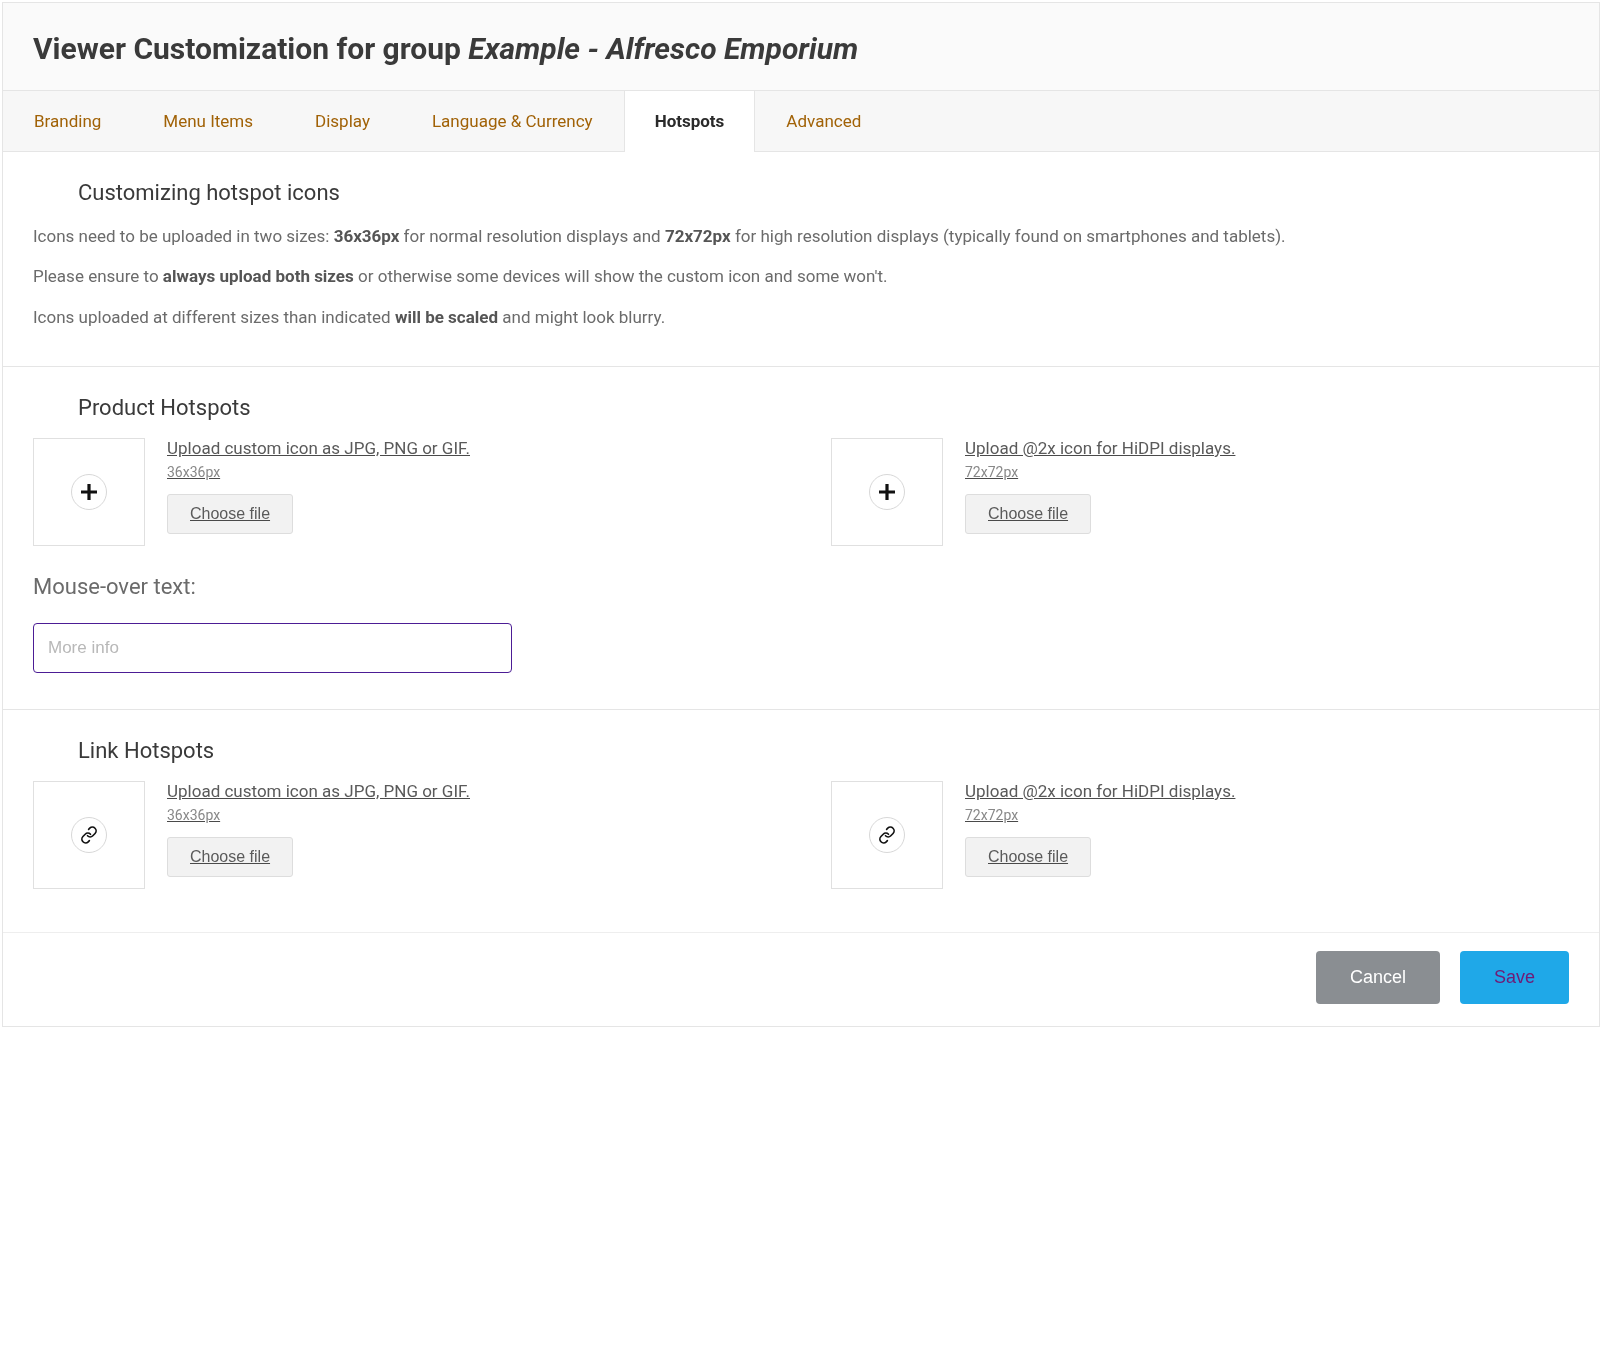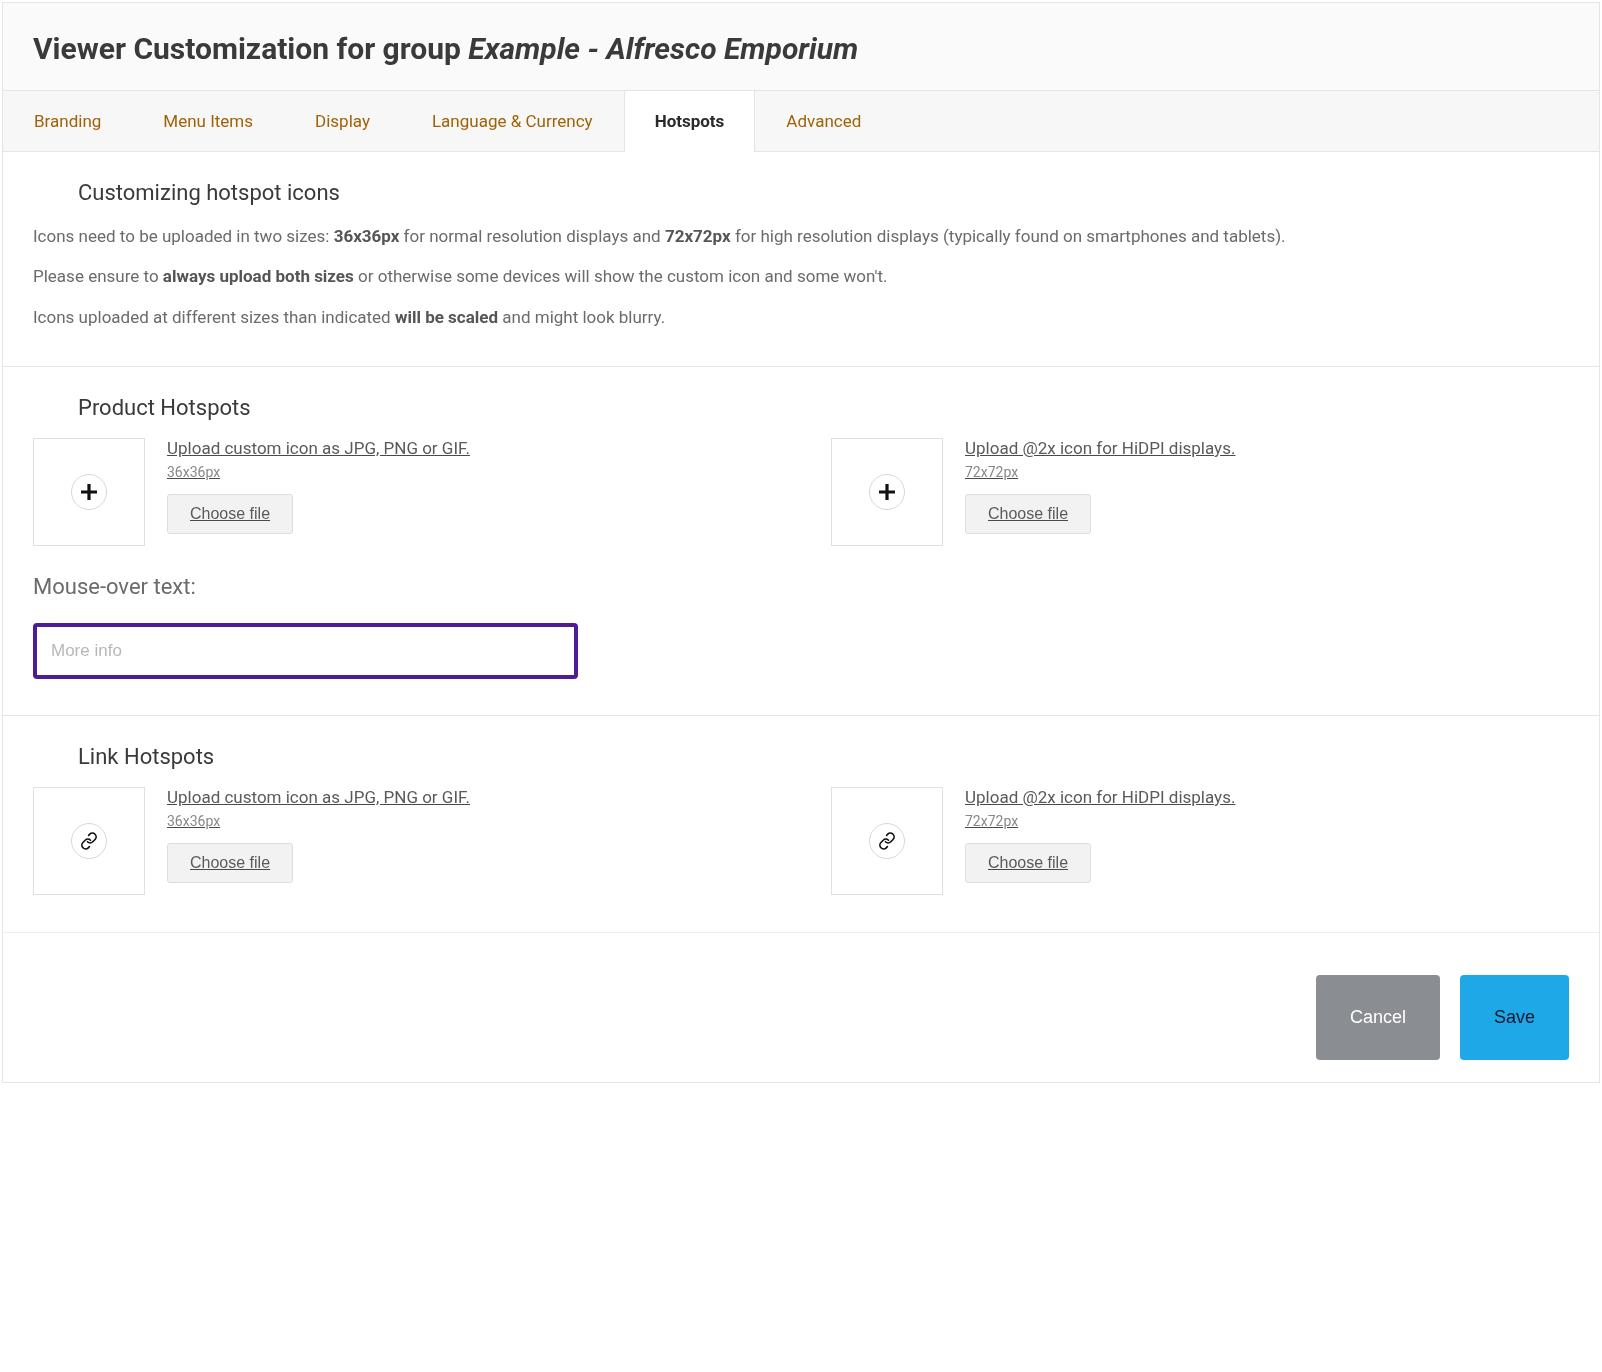--- a/index.html
+++ b/index.html
@@ -124,51 +124,50 @@
       cursor: pointer;
       border-radius: 3px;
       align-self: flex-start;
     }
     .field-label {
       font-size: 22px;
       color: #6b6b6b;
       margin-bottom: 24px;
     }
     .text-input {
-      width: 545px;
+      width: 479px;
       max-width: 100%;
       padding: 14px 14px;
-      border: 4px solid #4c1d95;
+      border: 1px solid #4c1d95;
       border-radius: 4px;
       font-size: 17px;
       color: #333;
     }
     .text-input::placeholder { color: #b8b8b8; }
     .scroll-area {
       max-height: 780px;
       overflow: hidden;
     }
     .footer {
       display: flex;
       justify-content: flex-end;
       gap: 20px;
       padding: 18px 30px 22px;
       background: #fff;
       border-top: 1px solid #eee;
     }
     .btn {
-      padding: 32px 34px;
+      padding: 16px 34px;
       border: none;
       border-radius: 4px;
       font-size: 18px;
       cursor: pointer;
-      margin-top: 24px;
     }
     .btn-cancel { background: #8a8e92; color: #fff; }
-    .btn-save { background: #1fa8e8; color: #0f172a; }
+    .btn-save { background: #1fa8e8; color: #701a75; }
     .plus-svg { width: 16px; height: 16px; }
     .link-svg { width: 18px; height: 18px; }
   </style>
 </head>
 <body>
 
 <div class="container">
 
   <div class="header">
     <h1>

